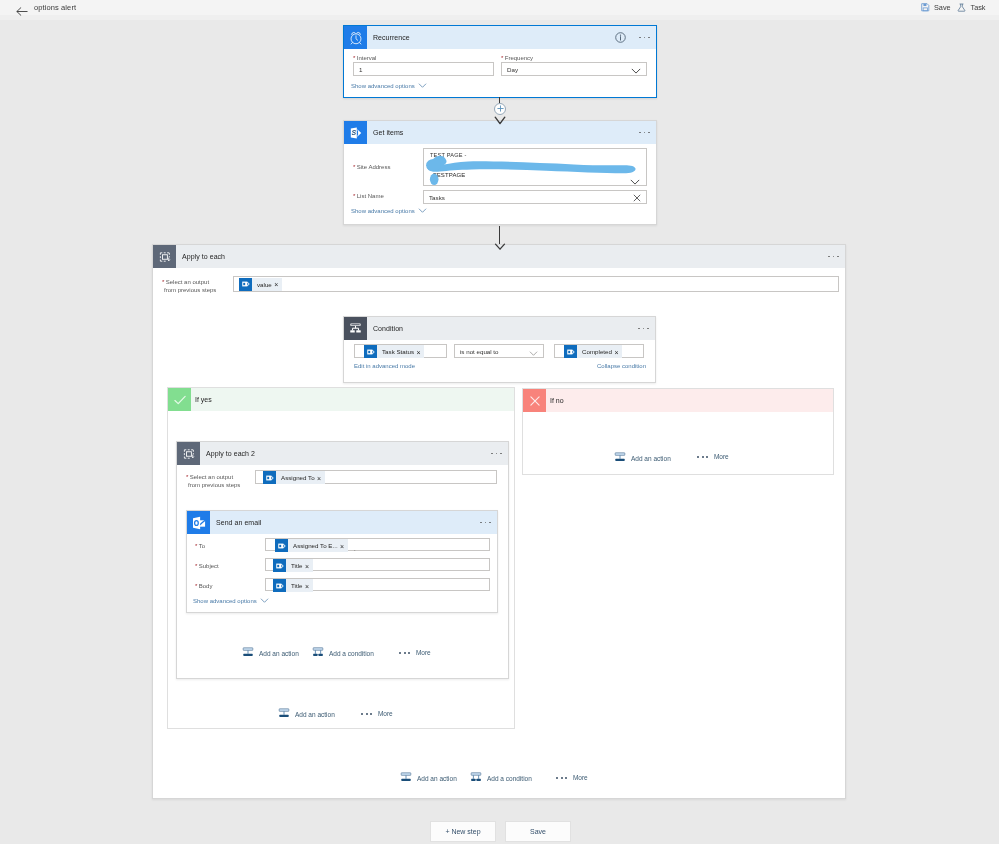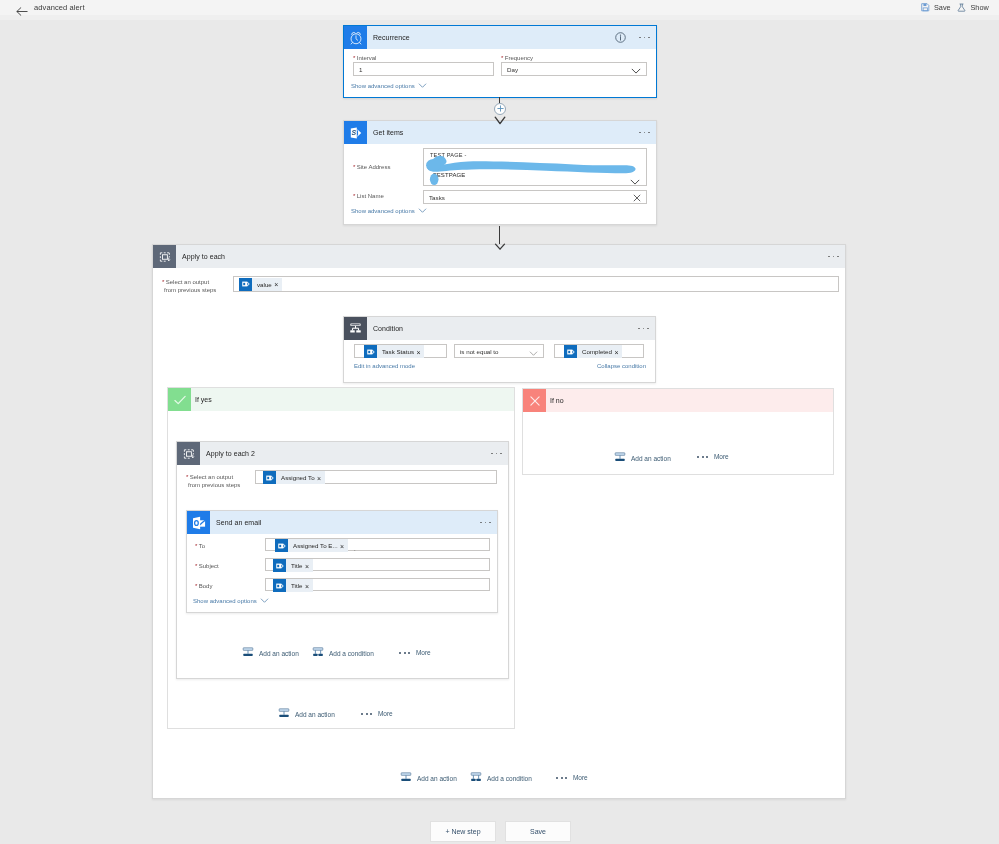--- a/index.html
+++ b/index.html
@@ -74,41 +74,41 @@
 
   <div class="topbar"></div>
   <div class="topbar2"></div>
 
   <div class="backarrow">
     <svg width="12" height="9" viewBox="0 0 13 10">
       <path d="M5.2 0.8 L0.8 5.0 L5.2 9.2" fill="none" stroke="#3b3b3b" stroke-width="1.0" stroke-linecap="round" stroke-linejoin="round"></path>
       <path d="M1.0 5.0 H12.2" fill="none" stroke="#3b3b3b" stroke-width="1.0" stroke-linecap="round"></path>
     </svg>
   </div>
-  <div class="apptitle">advanced alert</div>
+  <div class="apptitle">options alert</div>
 
   <div class="cmdbtn" style="left:921px;">
     <span>
       <svg width="8.5" height="8.5" viewBox="0 0 16 16">
         <path d="M1.3 1.3 H11.5 L14.7 4.5 V14.7 H1.3 Z" fill="none" stroke="#6c9bd2" stroke-width="1.6"></path>
         <rect x="4.6" y="1.3" width="5.6" height="4.4" fill="#6c9bd2"></rect>
         <rect x="4.0" y="9.2" width="8.0" height="5.5" fill="none" stroke="#6c9bd2" stroke-width="1.5"></rect>
       </svg>
     </span>
     <span class="lbl">Save</span>
   </div>
 
   <div class="cmdbtn" style="left:957px;">
     <span>
       <svg width="9" height="9" viewBox="0 0 16 16">
         <path d="M6.5 1.8 V6.6 L2.0 13.4 C1.6 14.0 2.0 14.6 2.7 14.6 H13.3 C14.0 14.6 14.4 14.0 14.0 13.4 L9.5 6.6 V1.8" fill="none" stroke="#4e6d8c" stroke-width="1.3" stroke-linejoin="round"></path>
         <path d="M5.2 1.8 H10.8" fill="none" stroke="#4e6d8c" stroke-width="1.3" stroke-linecap="round"></path>
       </svg>
     </span>
-    <span class="lbl">Show</span>
+    <span class="lbl">Task</span>
   </div>
 
   <div class="card card-sel" style="left:343px;top:25px;width:312px;height:71px;">
     <div class="cardhdr blue">
       <div class="icon-sq blue">
         <svg width="16" height="16" viewBox="0 0 20 20">
           <circle cx="10" cy="11.0" r="6.2" fill="none" stroke="#fff" stroke-width="1.0"></circle>
           <path d="M10 7.2 V11.1 L12.1 12.8" fill="none" stroke="#fff" stroke-width="0.95" stroke-linecap="round"></path>
           <path d="M4.6 5.6 A2.6 2.6 0 0 1 7.3 3.1 A2.6 2.6 0 0 1 9.1 3.9" fill="none" stroke="#fff" stroke-width="1.0" stroke-linecap="round"></path>
           <path d="M15.4 5.6 A2.6 2.6 0 0 0 12.7 3.1 A2.6 2.6 0 0 0 10.9 3.9" fill="none" stroke="#fff" stroke-width="1.0" stroke-linecap="round"></path>

